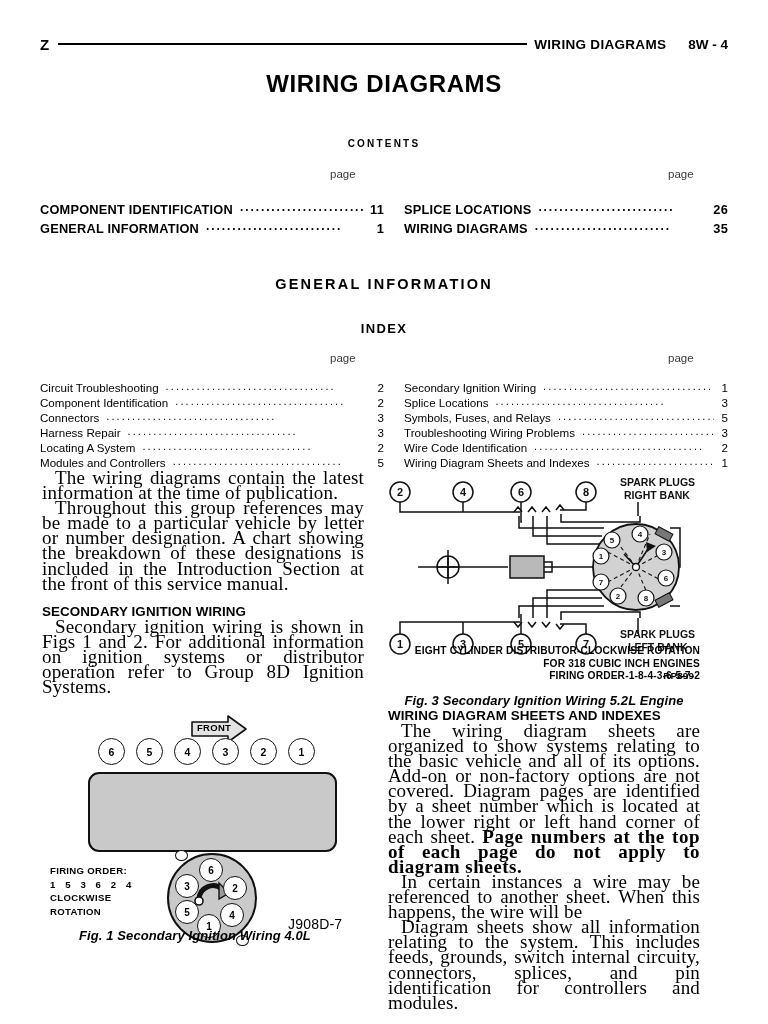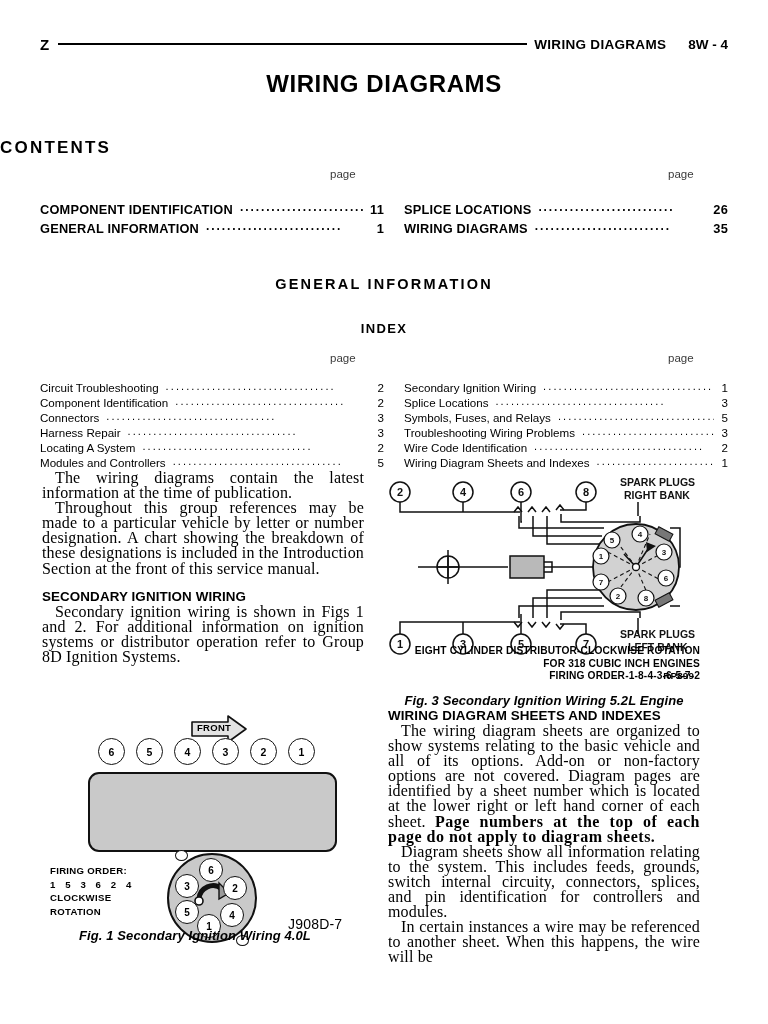--- a/index.html
+++ b/index.html
@@ -15,22 +15,22 @@
   .rh-rule{flex:1;height:0;border-top:2.5px solid #000;margin:0 7px 1px 8px;}
   .rh-title{font-size:13.5px;font-weight:bold;letter-spacing:.3px;
             white-space:nowrap;font-stretch:condensed;}
   .rh-page{font-size:13.5px;font-weight:bold;margin-left:22px;white-space:nowrap;}
 
   
   .doc-title{position:absolute;top:70px;left:0;right:0;text-align:center;
              font-size:24px;font-weight:bold;letter-spacing:.6px;}
 
   
-  .contents-h{position:absolute;top:138px;left:0;right:0;text-align:left;
-              font-size:17px;font-weight:bold;letter-spacing:2.2px;}
+  .contents-h{position:absolute;top:138px;left:0;right:0;text-align:center;
+              font-size:10px;font-weight:bold;letter-spacing:2.2px;}
 
   .pagelbl{position:absolute;font-size:11.5px;color:#3a3a3a;}
   .pagelbl.c-l{top:168px;left:330px;}
   .pagelbl.c-r{top:168px;left:668px;}
 
   .toc{position:absolute;top:199px;left:40px;right:40px;
        display:flex;gap:0;}
   .toc-col{width:50%;box-sizing:border-box;}
   .toc-col.right{padding-left:20px;}
   .toc-row{display:flex;align-items:flex-end;font-size:12.8px;font-weight:bold;
@@ -57,21 +57,21 @@
            line-height:13.9px;white-space:nowrap;}
   .idx-row .lbl{flex:0 0 auto;}
   .idx-row .dots{flex:1 1 auto;overflow:hidden;white-space:nowrap;
                  margin:0 4px 1px 7px;letter-spacing:2.1px;font-size:11px;}
   .idx-row .num{flex:0 0 auto;text-align:right;min-width:10px;}
 
   
   .col-left{position:absolute;top:470px;left:42px;width:322px;}
   .col-right{position:absolute;top:708px;left:388px;width:312px;}
 
-  p.body{margin:0;font-family:"Liberation Serif",serif;font-size:16px;
+  p.body{margin:0;font-family:"Liberation Serif",serif;font-size:19px;
          line-height:15.1px;text-align:justify;text-indent:13px;
          letter-spacing:.15px;}
   h3.sec{margin:13px 0 0 0;font-size:13.4px;font-weight:bold;
          letter-spacing:.1px;font-family:"Liberation Sans",sans-serif;}
   h3.sec.first{margin-top:0;}
   .bold-run{font-weight:bold;letter-spacing:.5px;}
 
   
   .fig1{position:absolute;top:712px;left:42px;width:322px;height:250px;}
   .front-arrow{position:absolute;top:2px;left:148px;}
@@ -385,17 +385,17 @@
     <div>EIGHT CYLINDER DISTRIBUTOR-CLOCKWISE ROTATION</div>
     <div>FOR 318  CUBIC INCH  ENGINES</div>
     <div>FIRING ORDER-1-8-4-3-6-5-7-2</div>
     <span class="rpno">RP899</span>
   </div>
   <div class="figcap fig3cap">Fig. 3 Secondary Ignition Wiring 5.2L Engine</div>
 
   <div class="col-right">
     <h3 class="sec first">WIRING DIAGRAM SHEETS AND INDEXES</h3>
     <p class="body"><span>The wiring diagram sheets are organized to show systems relating to the basic vehicle and all of its options. Add-on or non-factory options are not covered. Diagram pages are identified by a sheet number which is located at the lower right or left hand corner of each sheet. </span><span class="bold-run">Page numbers at the top of each page do not apply to diagram sheets.</span></p>
+    <p class="body">In certain instances a wire may be referenced to another sheet. When this happens, the wire will be</p>
     <p class="body">Diagram sheets show all information relating to the system. This includes feeds, grounds, switch internal circuity, connectors, splices, and pin identification for controllers and modules.</p>
-    <p class="body">In certain instances a wire may be referenced to another sheet. When this happens, the wire will be</p>
   </div>
 
 </div>
 
 </body></html>

